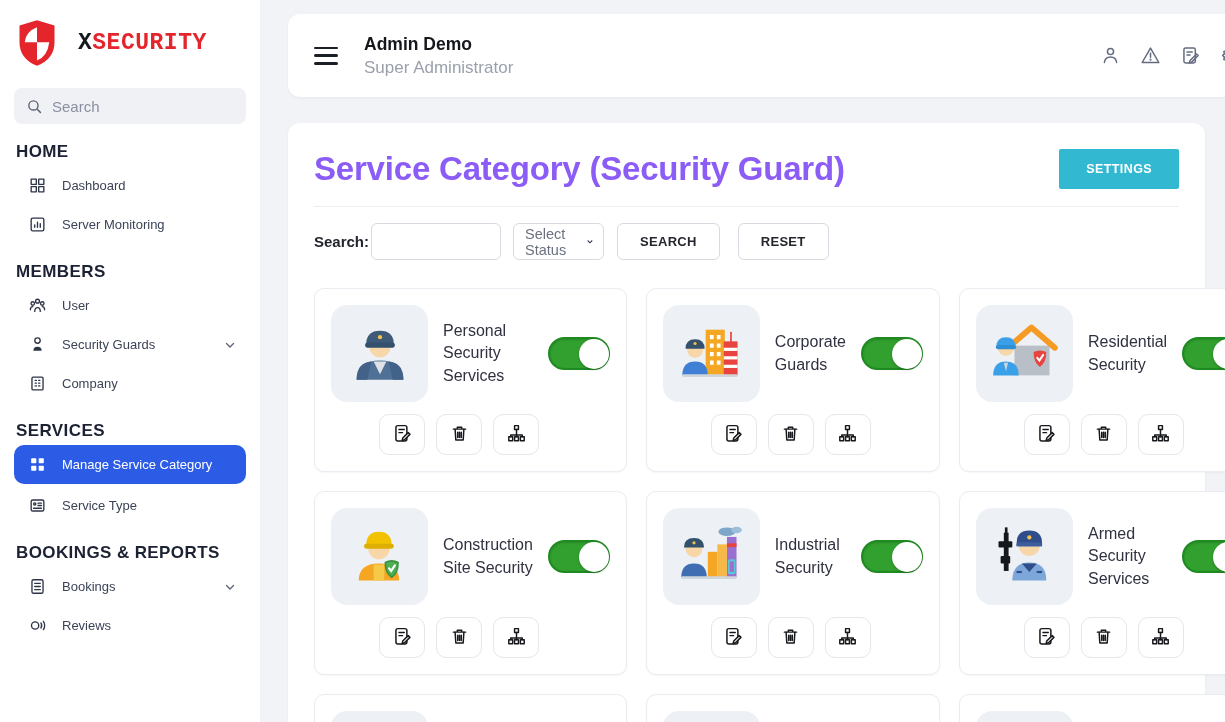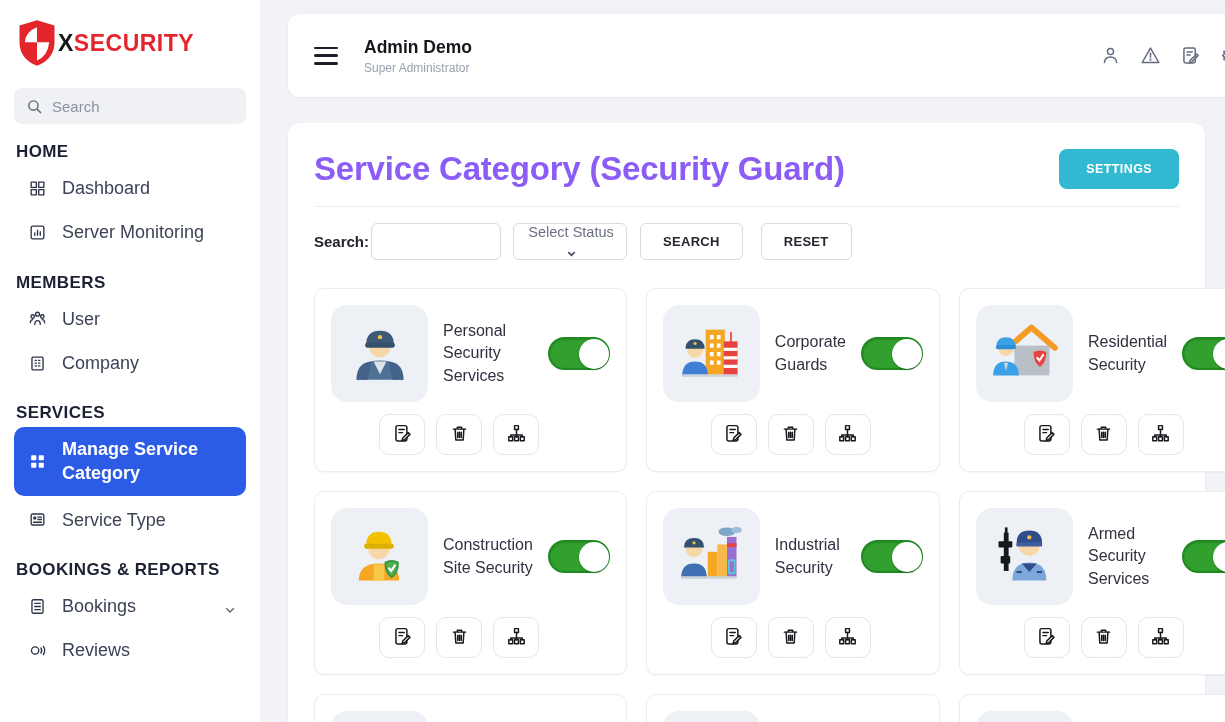--- a/index.html
+++ b/index.html
@@ -8,21 +8,21 @@
     position:relative; overflow:hidden;
     background:#f2f3f7;
     font-family:"Liberation Sans", sans-serif;
     color:#23252d;
   }
   
   .sidebar {
     position:absolute; left:0; top:0; width:260px; height:722px;
     background:#fff; padding:14px 14px 0 14px; overflow:hidden;
   }
-  .logo-row { display:flex; align-items:center; gap:0; padding:4px 2px; cursor:pointer; }
+  .logo-row { display:flex; align-items:center; gap:20px; padding:4px 2px; cursor:pointer;font-family:Liberation Mono, monospace; }
   .logo-row svg { width:42px; height:50px; flex:0 0 auto; }
   .brand-text { font-size:23px; font-weight:800; letter-spacing:.5px; }
   .brand-x { color:#17181c; }
   .brand-rest { color:#e5252c; }
   .side-search {
     margin-top:16px; height:36px; background:#f0f1f5; border-radius:8px;
     display:flex; align-items:center; gap:9px; padding:0 12px;
   }
   .side-search svg { width:17px; height:17px; color:#5d6474; flex:0 0 auto; }
   .side-search input {
@@ -30,68 +30,68 @@
     font-size:15px; color:#3c4357; font-family:inherit;
   }
   .side-search input::placeholder { color:#8a90a0; }
   .nav-section-label {
     margin:18px 2px 4px 2px; font-size:17px; font-weight:700;
     color:#1c2233; letter-spacing:.4px;
   }
   .nav-item {
     display:flex; align-items:center; gap:15px;
     padding:10px 10px 10px 14px; border-radius:10px;
-    font-size:18px; color:#3c4357; cursor:pointer;
+    font-size:13px; color:#3c4357; cursor:pointer;
   }
   .nav-item .ni-icon { width:19px; height:19px; color:#2d3448; flex:0 0 auto; display:flex; }
   .nav-item .ni-icon svg { width:19px; height:19px; }
   .nav-item .ni-label { flex:1; line-height:1.35; }
   .nav-item .ni-chev { width:12px; height:12px; color:#5c6373; flex:0 0 auto; }
   .nav-item.active {
-    background:#2c5ce5; color:#fff; font-weight:700; margin:2px 0;
+    background:#2c5ce5; color:#fff; font-weight:400; margin:2px 0;
   }
   .nav-item.active .ni-icon { color:#fff; }
   
   .header-card {
     position:absolute; left:288px; top:14px; width:1019px; height:83px;
     background:#fff; border-radius:12px; box-shadow:0 1px 3px rgba(25,30,56,.05);
     display:flex; align-items:center; padding:0 26px;
   }
   .hamburger { width:24px; height:18px; display:flex; flex-direction:column; justify-content:space-between; cursor:pointer; }
   .hamburger span { height:2.6px; background:#1d1f26; border-radius:2px; }
   .hd-user { margin-left:26px; }
   .hd-title { font-size:17.5px; font-weight:700; color:#15171d; }
-  .hd-sub { font-size:12px; color:#9aa0ac; margin-top:3px; }
+  .hd-sub { font-size:17px; color:#9aa0ac; margin-top:3px; }
   .hd-icons { margin-left:auto; display:flex; align-items:center; gap:19px; }
   .hd-icons .hicon { width:21px; height:21px; color:#636b7e; cursor:pointer; display:flex; }
   .hd-icons .hicon svg { width:21px; height:21px; }
   
   .content-card {
     position:absolute; left:288px; top:123px; width:917px; height:680px;
     background:#fff; border-radius:12px; box-shadow:0 1px 3px rgba(25,30,56,.05);
     padding:26px;
   }
   .title-row { display:flex; align-items:center; justify-content:space-between; }
   .page-title { font-size:33px; font-weight:600; color:#8b5cf6; letter-spacing:-.2px; }
   .btn-cyan {
-    background:#32b8d1; color:#fff; border:none; border-radius:8px;
+    background:#32b8d1; color:#fff; border:none; border-radius:2px;
     font-size:12.5px; font-weight:700; letter-spacing:.4px;
     padding:13px 27px; cursor:pointer; font-family:inherit;
   }
   .title-divider { border:none; border-top:1px solid #eceef2; margin-top:17px; }
   .filter-row { display:flex; align-items:center; margin-top:16px; }
   .filter-label { font-size:15px; font-weight:700; color:#23252e; }
   .filter-input {
     width:130px; height:37px; border:1px solid #d8dae1; border-radius:6px;
     margin-left:2px; padding:0 10px; font-size:14px; font-family:inherit; outline:none;
   }
   .filter-select {
-    width:114px; height:37px; border:1px solid #d8dae1; border-radius:6px;
+    width:91px; height:37px; border:1px solid #d8dae1; border-radius:6px;
     margin-left:12px; display:flex; align-items:center; justify-content:space-between;
-    padding:0 9px 0 11px; font-size:14.5px; color:#6a7080; cursor:pointer; background:#fff;flex-direction:column;
+    padding:0 9px 0 11px; font-size:14.5px; color:#6a7080; cursor:pointer; background:#fff;
   }
   .filter-select svg { width:11px; height:11px; color:#3c4357; }
   .btn-ghost {
     height:37px; background:#fff; border:1px solid #d8dae1; border-radius:6px;
     font-size:13px; font-weight:700; color:#25272f; letter-spacing:.3px;
     padding:0 22px; margin-left:13px; cursor:pointer; font-family:inherit;
   }
   .btn-ghost.reset { margin-left:18px; }
   .filter-spacer { flex:1; }
   .btn-add { padding:13px 18px; }
@@ -176,20 +176,32 @@
       <div class="nav-item">
         <span class="ni-icon">
           <svg viewBox="0 0 24 24" fill="none" stroke="currentColor" stroke-width="1.7" stroke-linecap="round" stroke-linejoin="round">
             <circle cx="12" cy="6.5" r="2.4"></circle>
             <circle cx="6" cy="9.5" r="2.2"></circle>
             <circle cx="18" cy="9.5" r="2.2"></circle>
             <path d="M8.5 19.5c0-3 1.4-4.8 3.5-4.8s3.5 1.8 3.5 4.8M3 17.5c0-2.4 1.2-4 3-4M21 17.5c0-2.4-1.2-4-3-4"></path>
           </svg>
         </span>
         <span class="ni-label">User</span>
+      </div>
+      <div class="nav-item">
+        <span class="ni-icon">
+          <svg viewBox="0 0 24 24" fill="none" stroke="currentColor" stroke-width="1.7" stroke-linecap="round" stroke-linejoin="round">
+            <circle cx="12" cy="7" r="3.4"></circle>
+            <path d="M6.8 20a5.2 5.2 0 0 1 10.4 0Z" fill="currentColor" stroke="none"></path>
+          </svg>
+        </span>
+        <span class="ni-label">Security Guards</span>
+        <span class="ni-chev"><svg viewBox="0 0 24 24" fill="none" stroke="currentColor" stroke-width="2.6" stroke-linecap="round">
+            <path d="M5 9l7 7 7-7"></path>
+          </svg></span>
       </div>
       <div class="nav-item">
         <span class="ni-icon">
           <svg viewBox="0 0 24 24" fill="none" stroke="currentColor" stroke-width="1.7" stroke-linecap="round" stroke-linejoin="round">
             <rect x="5" y="4" width="14" height="16" rx="1.5"></rect>
             <path d="M9 8h1.6M13.4 8H15M9 11.5h1.6M13.4 11.5H15M9 15h1.6M13.4 15H15"></path>
           </svg>
         </span>
         <span class="ni-label">Company</span>
       </div>

